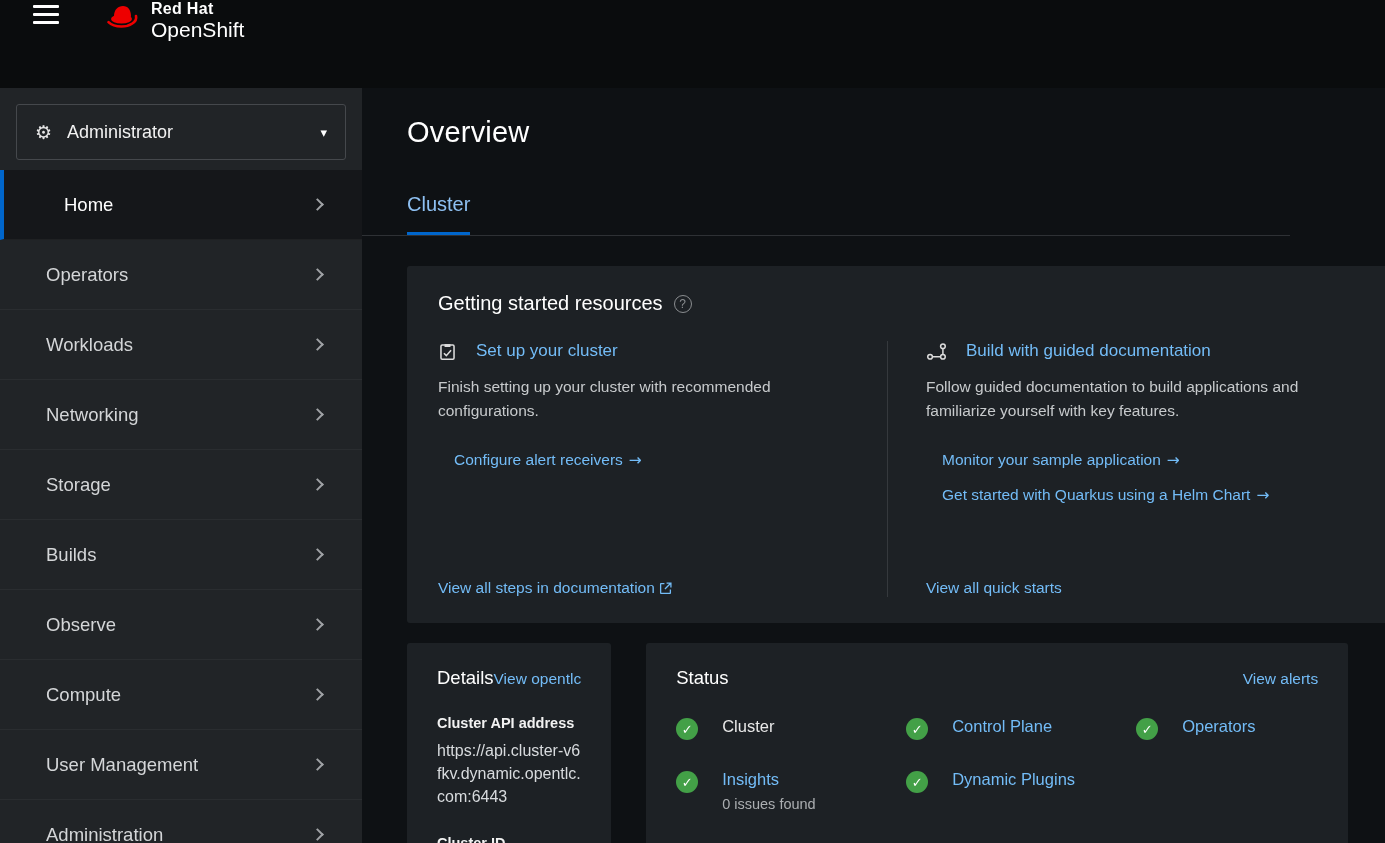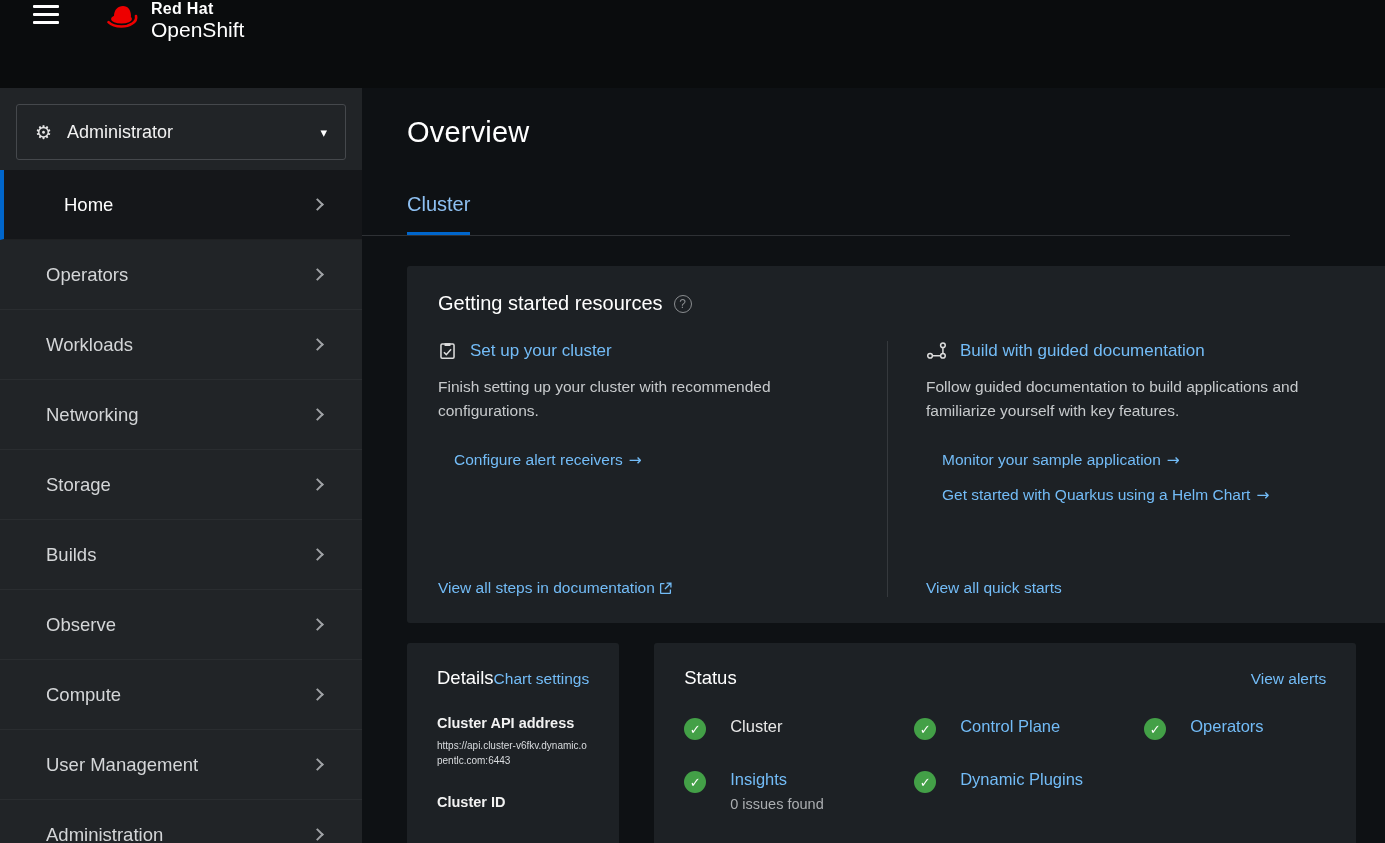--- a/index.html
+++ b/index.html
@@ -42,37 +42,37 @@
   
   .gs-card{width:1110px;min-height:357px;padding:26px 31px 26px;display:flex;flex-direction:column}
   .gs-head{display:flex;align-items:center;gap:11px}
   .gs-title{font-size:20px;color:#fff;font-weight:400}
   .help{width:18px;height:18px;border:1px solid #8a8d90;border-radius:50%;color:#8a8d90;font-size:12px;
     display:flex;align-items:center;justify-content:center;cursor:pointer;flex:none}
   .gs-cols{display:flex;flex:1;margin-top:26px}
   .gs-col{display:flex;flex-direction:column}
   .gs-col.left{width:449px;padding-right:42px}
   .gs-col.right{padding-left:38px;border-left:1px solid #35393d;width:540px}
-  .col-title-row{display:flex;align-items:flex-start;gap:13px;color:#e2e2e2}
+  .col-title-row{display:flex;align-items:center;gap:19px;color:#e2e2e2}
   .col-title{color:var(--link,#73bcf7);font-size:17px;font-weight:500}
   .col-desc{color:#c7cacc;font-size:15.5px;line-height:1.55;margin-top:14px;max-width:420px}
   .col-links{margin-top:28px;display:flex;flex-direction:column;gap:17px;padding-left:16px}
   .gs-link{color:var(--link,#73bcf7);font-size:15.5px}
   .arrow{margin-left:6px;font-family:"DejaVu Sans",sans-serif}
   .footer-link{margin-top:auto;color:var(--link,#73bcf7);font-size:15.5px;display:flex;align-items:center;gap:4px}
 
   
   .bottom-row{display:flex;gap:35px;margin-top:20px}
   .details-card{width:341px;height:330px;padding:24px 30px}
   .status-card{width:702px;height:330px;padding:24px 30px}
   .card-head{display:flex;justify-content:space-between;align-items:baseline}
   .card-title{font-size:18.5px;color:#fff;font-weight:400}
   .card-action{color:var(--link,#73bcf7);font-size:15.5px;white-space:nowrap}
   .field-label{margin-top:26px;font-size:14.5px;font-weight:bold;color:#f2f2f2}
-  .field-value{margin-top:8px;font-size:10px;color:#d8dbde;word-break:break-all;line-height:1.45;max-width:283px}
+  .field-value{margin-top:8px;font-size:16px;color:#d8dbde;word-break:break-all;line-height:1.45;max-width:283px}
 
   .status-grid{display:grid;grid-template-columns:230px 230px 230px;row-gap:30px;margin-top:28px}
   .status-item{display:flex;gap:24px;align-items:flex-start}
   .scheck{width:22px;height:22px;border-radius:50%;background:var(--success,#43a047);color:#fff;font-size:13px;
     display:flex;align-items:center;justify-content:center;flex:none;margin-top:1px;
     font-family:"DejaVu Sans",sans-serif}
   .status-label{font-size:16.5px;color:#e8e8e8}
   .status-label.link{color:var(--link,#73bcf7);cursor:pointer}
   .status-sub{font-size:14.5px;color:#abaeb1;margin-top:7px}
 
@@ -212,21 +212,21 @@
             <span>View all quick starts</span>
           </a>
         </div>
       </div>
     </section>
 
     <div class="bottom-row">
       <section class="card details-card">
         <div class="card-head">
           <span class="card-title">Details</span>
-          <a class="card-action">Chart settings</a>
+          <a class="card-action">View opentlc</a>
         </div>
         <div class="field-label">Cluster API address</div>
         <div class="field-value">https://api.cluster-v6fkv.dynamic.opentlc.com:6443</div>
         <div class="field-label">Cluster ID</div>
       </section>
 
       <section class="card status-card">
         <div class="card-head">
           <span class="card-title">Status</span>
           <a class="card-action">View alerts</a>

